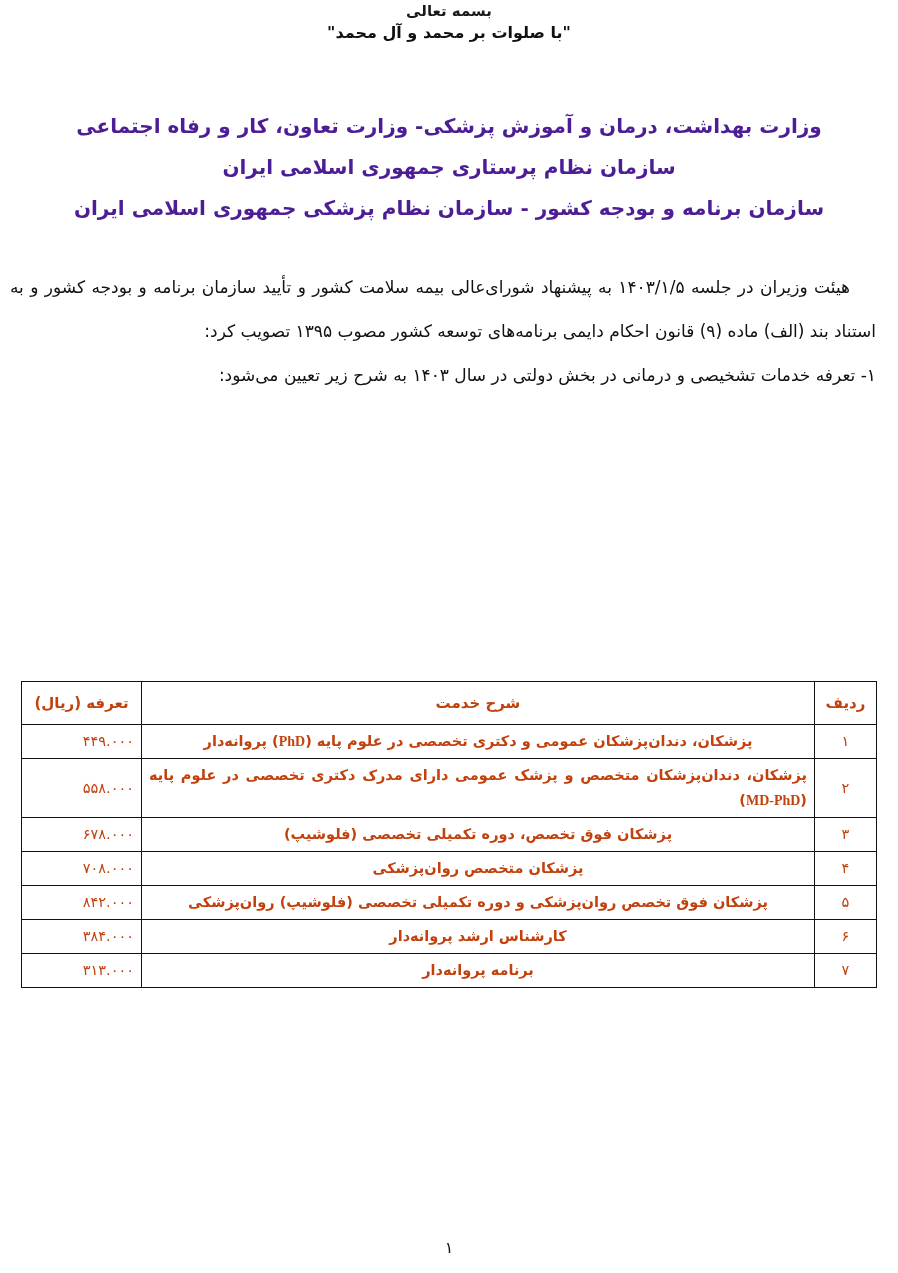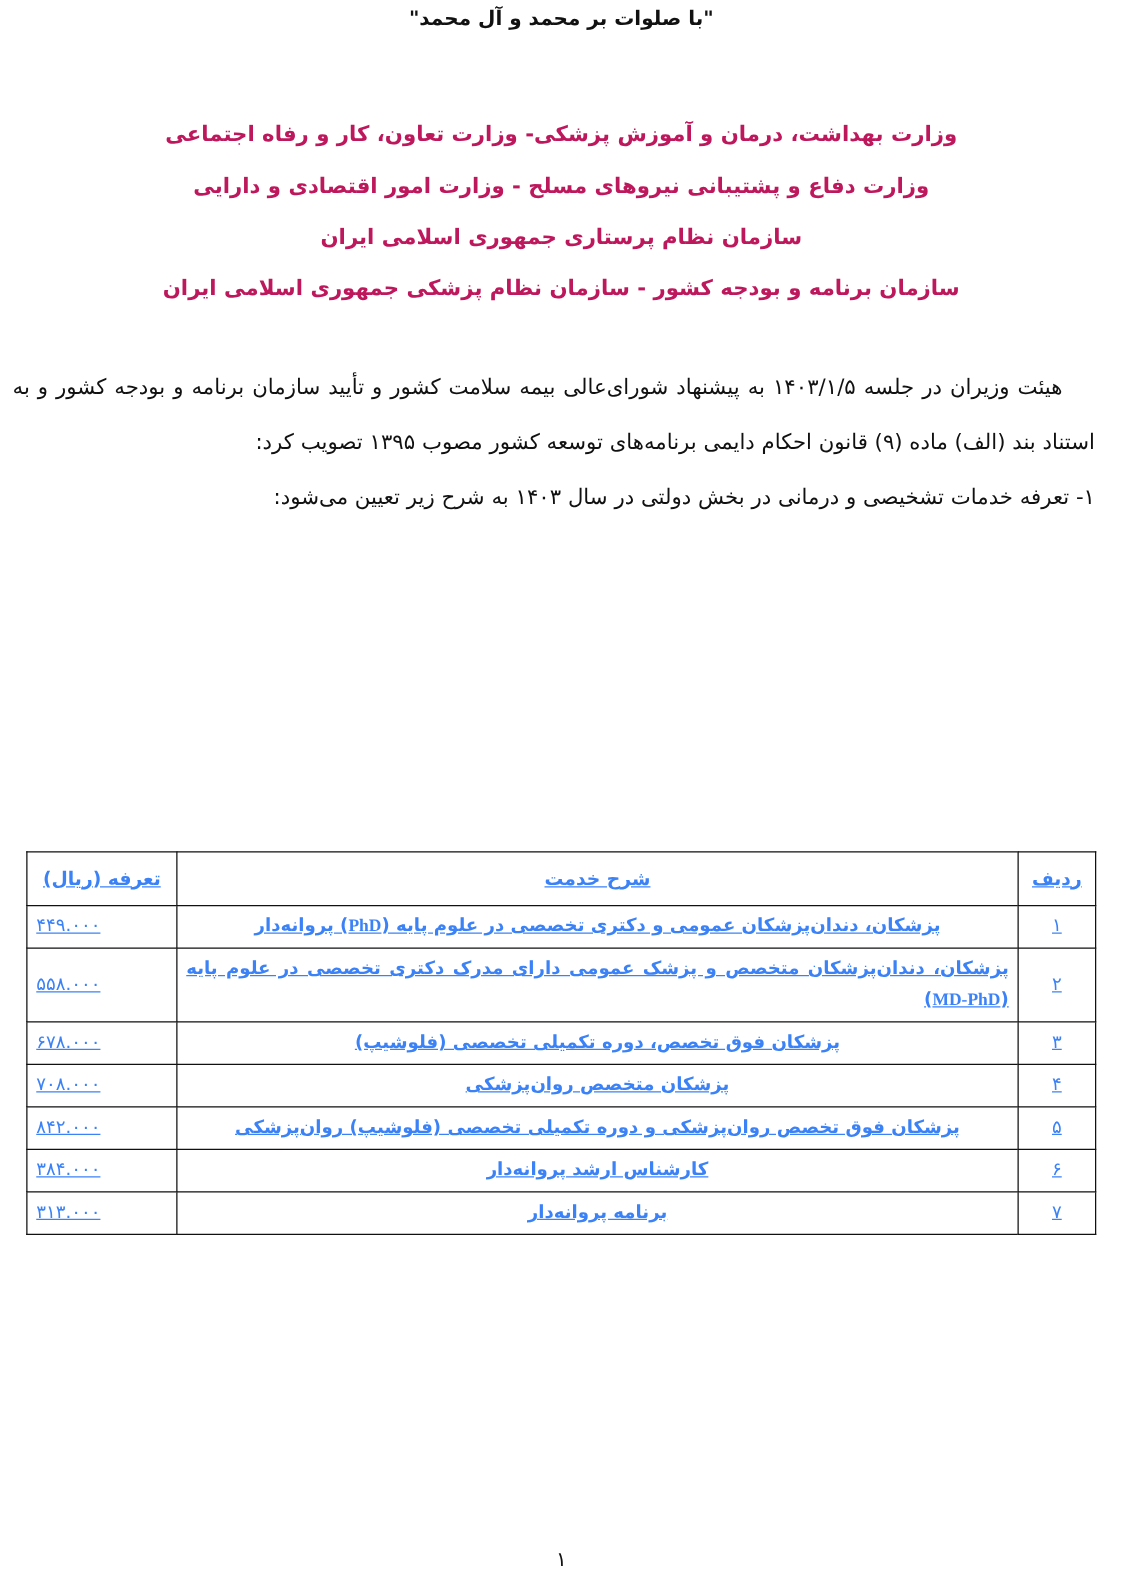--- a/index.html
+++ b/index.html
@@ -42,24 +42,24 @@
     line-height: 26px;
     color: #111;
   }
 
   
   .title-block {
     margin-top: 60px;
     text-align: center;
   }
   .title-block .tline {
-    font-size: 17px;
+    font-size: 20px;
     font-weight: 700;
     line-height: 41px;
-    color: #be185d;
+    color: #4c1d95;
     letter-spacing: -0.2px;
     white-space: nowrap;
   }
 
   
   .body-text {
     margin-top: 36px;
     padding-right: 22px;
     padding-left: 10px;
   }
@@ -87,23 +87,22 @@
     border-collapse: collapse;
     table-layout: fixed;
     direction: rtl;
   }
   table.tariff th,
   table.tariff td {
     border: 1.4px solid #111;
     padding: 4px 7px;
     font-size: 14.5px;
     line-height: 25px;
-    color: #3b82f6;
+    color: #c2410c;
     vertical-align: middle;
-    text-decoration: underline;
   }
   table.tariff th {
     font-weight: 700;
     text-align: center;
     height: 34px;
     font-size: 15px;
   }
   col.c-radif { width: 62px; }
   col.c-sharh { width: auto; }
   col.c-tarefe { width: 120px; }
@@ -120,21 +119,21 @@
     font-size: 14px;
     line-height: 26px;
     padding-right: 10px;
     padding-left: 10px;
   }
   td.sharh.two-line {
     text-align: justify;
     text-align-last: right;
   }
   td.tarefe {
-    text-align: left;
+    text-align: right;
     font-size: 15px;
     letter-spacing: 0.3px;
     font-weight: 500;
   }
   .latin {
     direction: ltr;
     unicode-bidi: isolate;
     font-family: "Liberation Serif", "DejaVu Serif", serif;
     font-size: 14px;
   }
@@ -161,26 +160,26 @@
     font-size: 16px;
     color: #111;
   }
 </style>
 </head>
 <body>
 
 <div class="page">
 
   <div class="invocation">
+    <div class="line1">بسمه تعالی</div>
     <div class="line2">"با صلوات بر محمد و آل محمد"</div>
   </div>
 
   <div class="title-block">
     <div class="tline">وزارت بهداشت، درمان و آموزش پزشکی- وزارت تعاون، کار و رفاه اجتماعی</div>
-    <div class="tline">وزارت دفاع و پشتیبانی نیروهای مسلح - وزارت امور اقتصادی و دارایی</div>
     <div class="tline">سازمان نظام پرستاری جمهوری اسلامی ایران</div>
     <div class="tline">سازمان برنامه و بودجه کشور - سازمان نظام پزشکی جمهوری اسلامی ایران</div>
   </div>
 
   <div class="body-text">
     <p class="para indent">هیئت وزیران در جلسه ۱۴۰۳/۱/۵ به پیشنهاد شورای‌عالی بیمه سلامت کشور و تأیید سازمان برنامه و بودجه کشور و به استناد بند (الف) ماده (۹) قانون احکام دایمی برنامه‌های توسعه کشور مصوب ۱۳۹۵ تصویب کرد:</p>
     <p class="para">۱- تعرفه خدمات تشخیصی و درمانی در بخش دولتی در سال ۱۴۰۳ به شرح زیر تعیین می‌شود:</p>
   </div>
 
   <div class="tariff-wrap">

